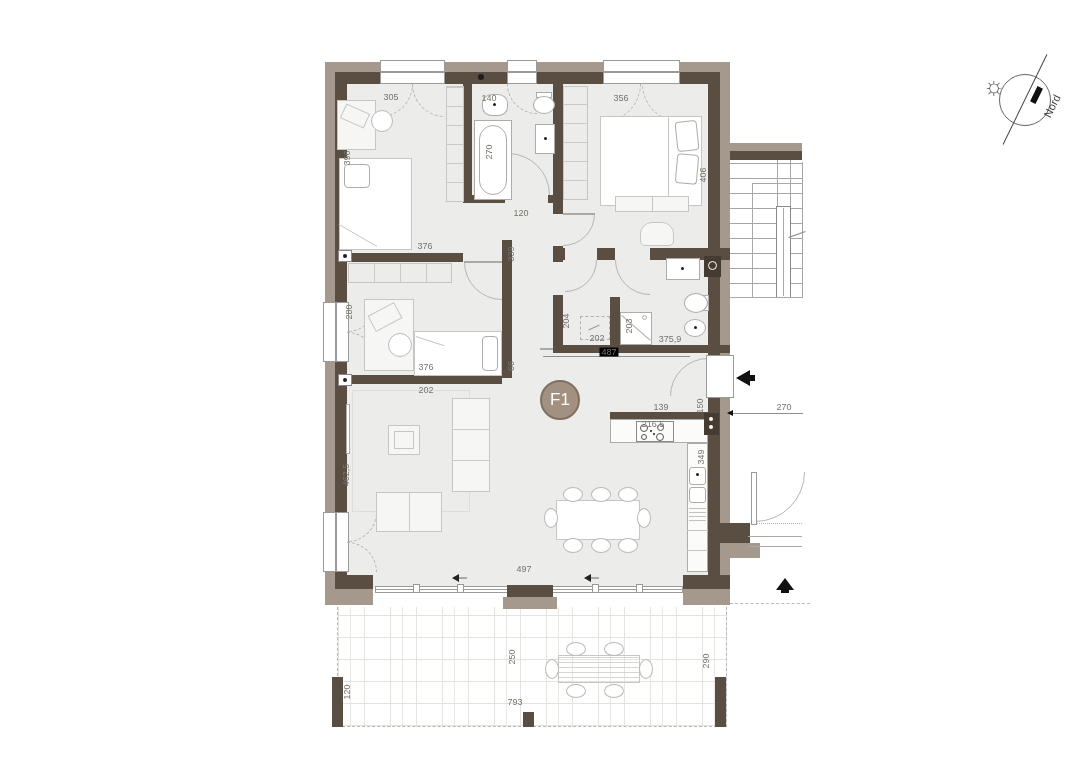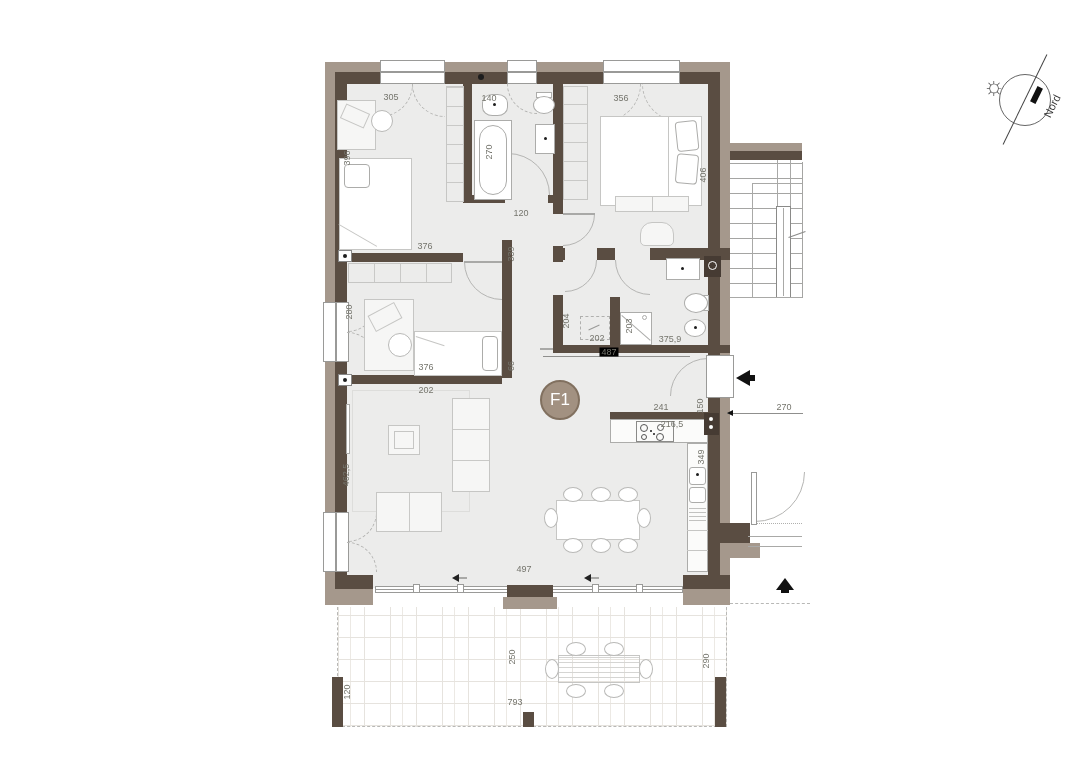--- a/index.html
+++ b/index.html
@@ -278,22 +278,22 @@
   <span class="abs dim v" style="left:566px;top:321px">204</span>
   <span class="abs dim" style="left:597px;top:338px">202</span>
   <span class="abs dim v" style="left:629px;top:326px">203</span>
   <span class="abs dim" style="left:670px;top:339px">375,9</span>
   <span class="abs dim" style="left:609px;top:352px;background:#000000;padding:0 2px">487</span>
   <span class="abs dim v" style="left:511px;top:366px">66</span>
   <span class="abs dim" style="left:426px;top:367px">376</span>
   <span class="abs dim" style="left:426px;top:390px">202</span>
   <span class="abs dim v" style="left:346px;top:475px">462,5</span>
   <span class="abs dim" style="left:524px;top:569px">497</span>
-  <span class="abs dim" style="left:661px;top:407px">241</span>
-  <span class="abs dim" style="left:672px;top:424px">216,5</span>
+  <span class="abs dim" style="left:661px;top:407px">139</span>
+  <span class="abs dim" style="left:653px;top:424px">216,5</span>
   <span class="abs dim v" style="left:700px;top:406px">150</span>
   <span class="abs dim v" style="left:701px;top:457px">349</span>
   <span class="abs dim" style="left:784px;top:407px">270</span>
   <span class="abs dim v" style="left:512px;top:657px">250</span>
   <span class="abs dim v" style="left:706px;top:661px">290</span>
   <span class="abs dim" style="left:515px;top:702px">793</span>
   <span class="abs dim v" style="left:347px;top:692px">120</span>
 
   <div class="abs badge" style="left:540px;top:380px">F1</div>
 

